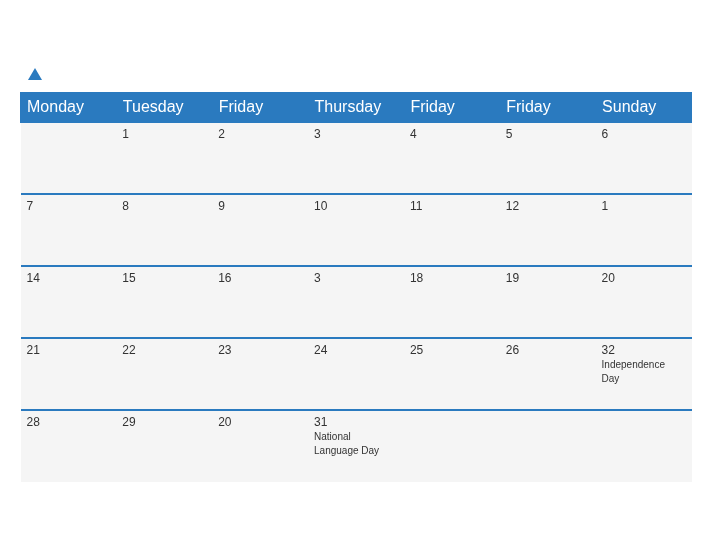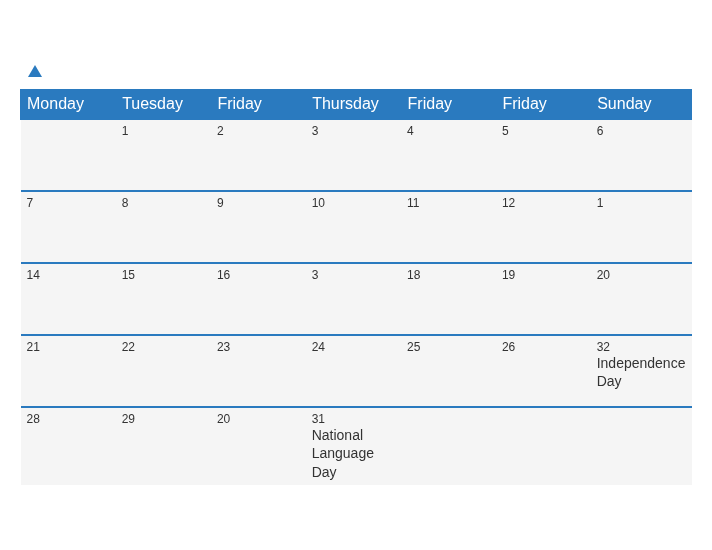--- a/index.html
+++ b/index.html
@@ -94,21 +94,21 @@
     }
     .calendar-grid td.empty {
       background: #f5f5f5;
     }
     .day-number {
       font-size: 12px;
       color: #333;
       display: block;
     }
     .holiday-name {
-      font-size: 14px;
+      font-size: 10px;
       color: #333;
       margin-top: 2px;
       line-height: 1.3;
     }
     .week-row td {
       border-top: 2px solid #2a7abf;
     }
   </style>
 </head>
 <body>

